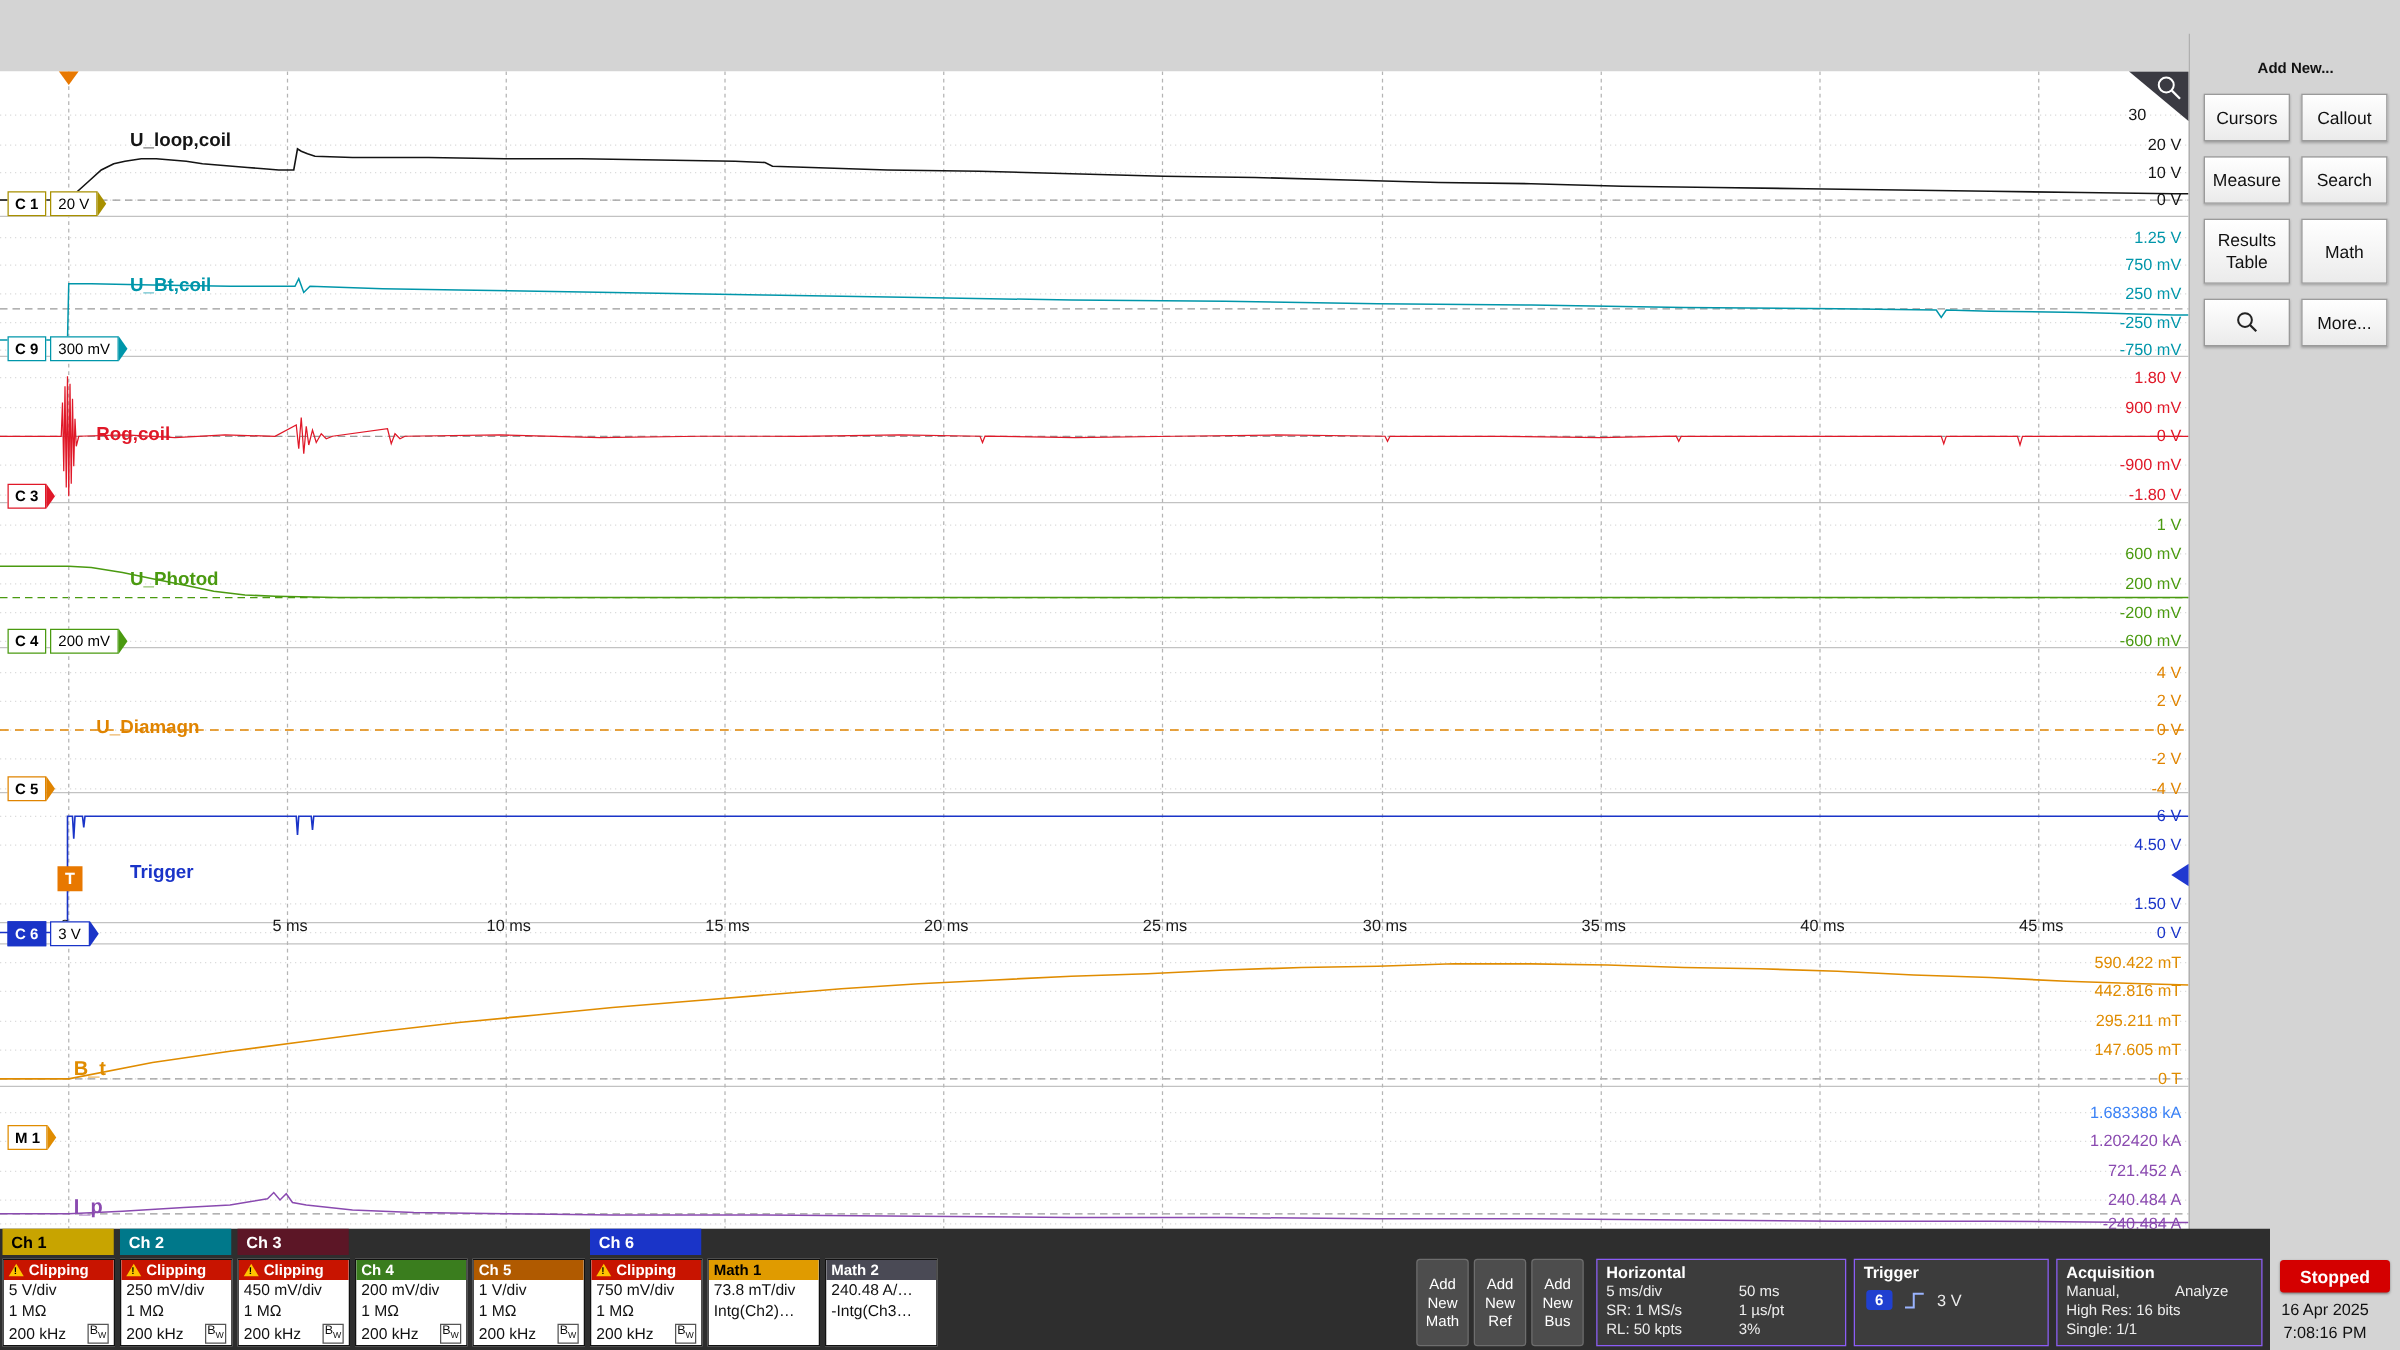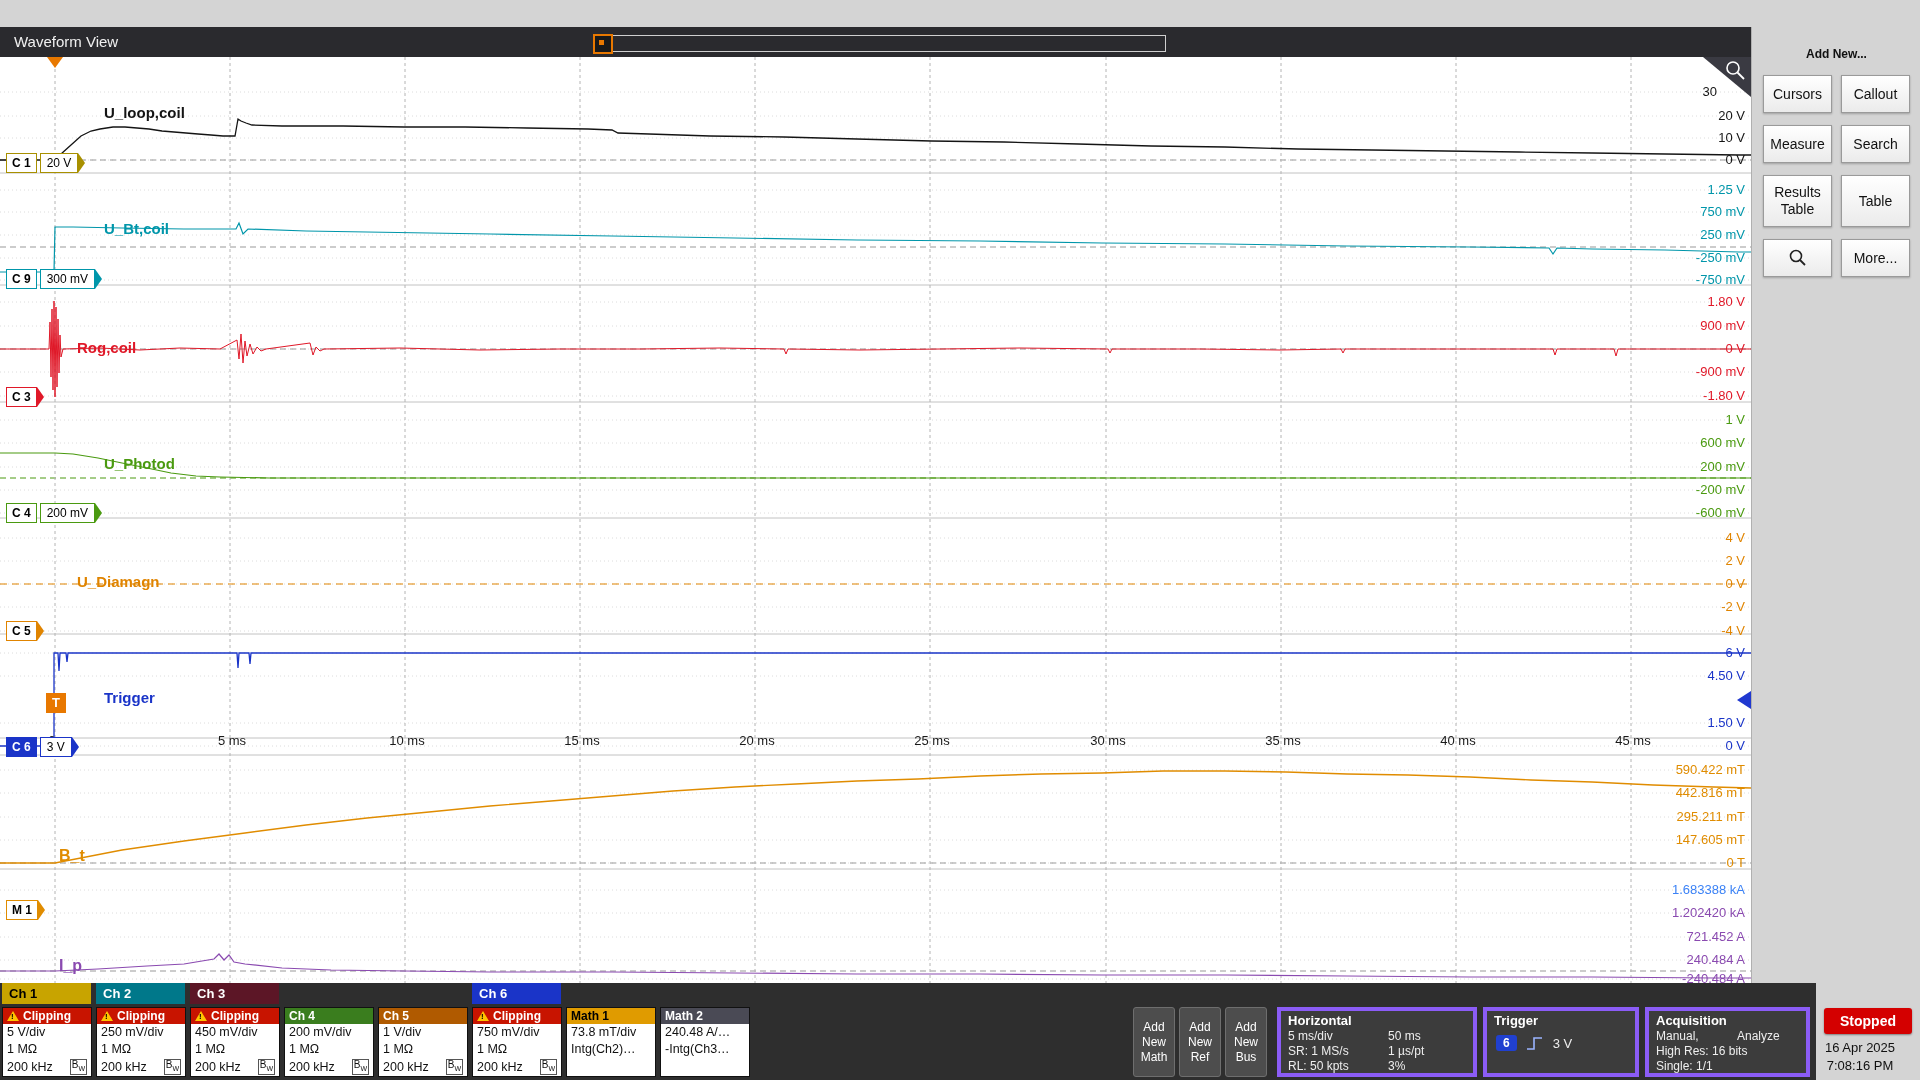--- a/index.html
+++ b/index.html
@@ -39,43 +39,35 @@
   .chtab{position:absolute;top:0;width:89px;height:21px;font-size:13px;font-weight:bold;line-height:21px;padding-left:7px;box-sizing:border-box;}
   .badge{position:absolute;top:24px;width:90px;height:70px;background:#fff;border:1px solid #111;box-sizing:border-box;overflow:hidden;}
   .bhead{height:16px;font-size:12px;font-weight:bold;line-height:16px;padding-left:4px;display:flex;align-items:center;gap:4px;}
   .bhead.clip{background:#c81400;color:#fff;}
   .warn{width:0;height:0;border-left:6px solid transparent;border-right:6px solid transparent;border-bottom:10px solid #ffc400;position:relative;display:inline-block;}
   .warn::after{content:"!";position:absolute;left:-2px;top:1px;font-size:8px;line-height:10px;font-weight:bold;color:#000;}
   .brow{font-size:12.5px;color:#111;padding:1px 4px;line-height:15px;white-space:nowrap;display:flex;justify-content:space-between;align-items:center;}
   .bw{border:1px solid #555;font-size:10px;line-height:10px;padding:0 1px;color:#111;}
   .bw sub{font-size:7px;}
   .addbtn{position:absolute;top:24px;width:42px;height:70px;background:#4d4d4d;border:1px solid #6e6e6e;border-radius:3px;color:#fff;font-size:12px;line-height:15px;display:flex;align-items:center;justify-content:center;text-align:center;box-sizing:border-box;cursor:default;}
-  .panel{position:absolute;top:24px;height:70px;background:#3c3c3c;border:4px solid #8b5cf6;box-sizing:border-box;color:#eee;}
+  .panel{position:absolute;top:24px;height:70px;background:#3c3c3c;border:1px solid #8b5cf6;box-sizing:border-box;color:#eee;}
   .ptitle{font-size:13px;font-weight:bold;color:#fff;padding:2px 7px 1px 7px;}
   .prow{display:grid;grid-template-columns:1fr 78px;font-size:12px;padding:0 7px;line-height:15px;}
   .trigbody{display:flex;align-items:center;gap:9px;padding:6px 9px;}
   .trig-chip{background:#2040d0;color:#fff;font-size:12px;font-weight:bold;border-radius:3px;padding:1px 7px;}
   #bottomright{position:absolute;left:1816px;top:983px;width:104px;height:97px;background:#d4d4d4;}
   #stopped{position:absolute;left:8px;top:25px;width:88px;height:26px;background:#d40000;color:#fff;font-weight:bold;font-size:14px;text-align:center;line-height:26px;border-radius:3px;box-shadow:0 1px 2px rgba(0,0,0,.4);cursor:default;}
   .dt{position:absolute;left:0;width:88px;text-align:center;font-size:13px;color:#111;}
 </style>
 </head>
 <body>
 
 <div id="root">
 
 
-  <div id="titlebar">
-    <span id="wv-title">Waveform View</span>
-    <div id="panbar">
-      <div id="panhandle">
-          <i></i>
-        </div>
-    </div>
-  </div>
 
   <div id="plot">
     <svg id="grid" viewBox="0 0 1751 926">
         <line x1="0" y1="35" x2="1751" y2="35" stroke="#dcdcdc" stroke-width="1" stroke-dasharray="1 3"></line>
         <line x1="0" y1="59" x2="1751" y2="59" stroke="#dcdcdc" stroke-width="1" stroke-dasharray="1 3"></line>
         <line x1="0" y1="81" x2="1751" y2="81" stroke="#dcdcdc" stroke-width="1" stroke-dasharray="1 3"></line>
         <line x1="0" y1="103" x2="1751" y2="103" stroke="#dcdcdc" stroke-width="1" stroke-dasharray="1 3"></line>
         <line x1="0" y1="133" x2="1751" y2="133" stroke="#dcdcdc" stroke-width="1" stroke-dasharray="1 3"></line>
         <line x1="0" y1="155" x2="1751" y2="155" stroke="#dcdcdc" stroke-width="1" stroke-dasharray="1 3"></line>
         <line x1="0" y1="178" x2="1751" y2="178" stroke="#dcdcdc" stroke-width="1" stroke-dasharray="1 3"></line>
@@ -250,21 +242,21 @@
     </div>
 
   <div id="sidebar">
     <div id="sidebar-heading">Add New...</div>
     <div id="sidebar-grid">
       <div class="sbtn">Cursors</div>
       <div class="sbtn">Callout</div>
       <div class="sbtn">Measure</div>
       <div class="sbtn">Search</div>
       <div class="sbtn tall">Results Table</div>
-      <div class="sbtn tall">Table</div>
+      <div class="sbtn tall">Math</div>
       <div class="sbtn">
         <svg width="20" height="20">
           <circle cx="8" cy="8" r="5.5" fill="none" stroke="#222" stroke-width="1.6"></circle>
           <line x1="12" y1="12" x2="17" y2="17" stroke="#222" stroke-width="1.8"></line>
         </svg>
       </div>
       <div class="sbtn">More...</div>
     </div>
 
   </div>

